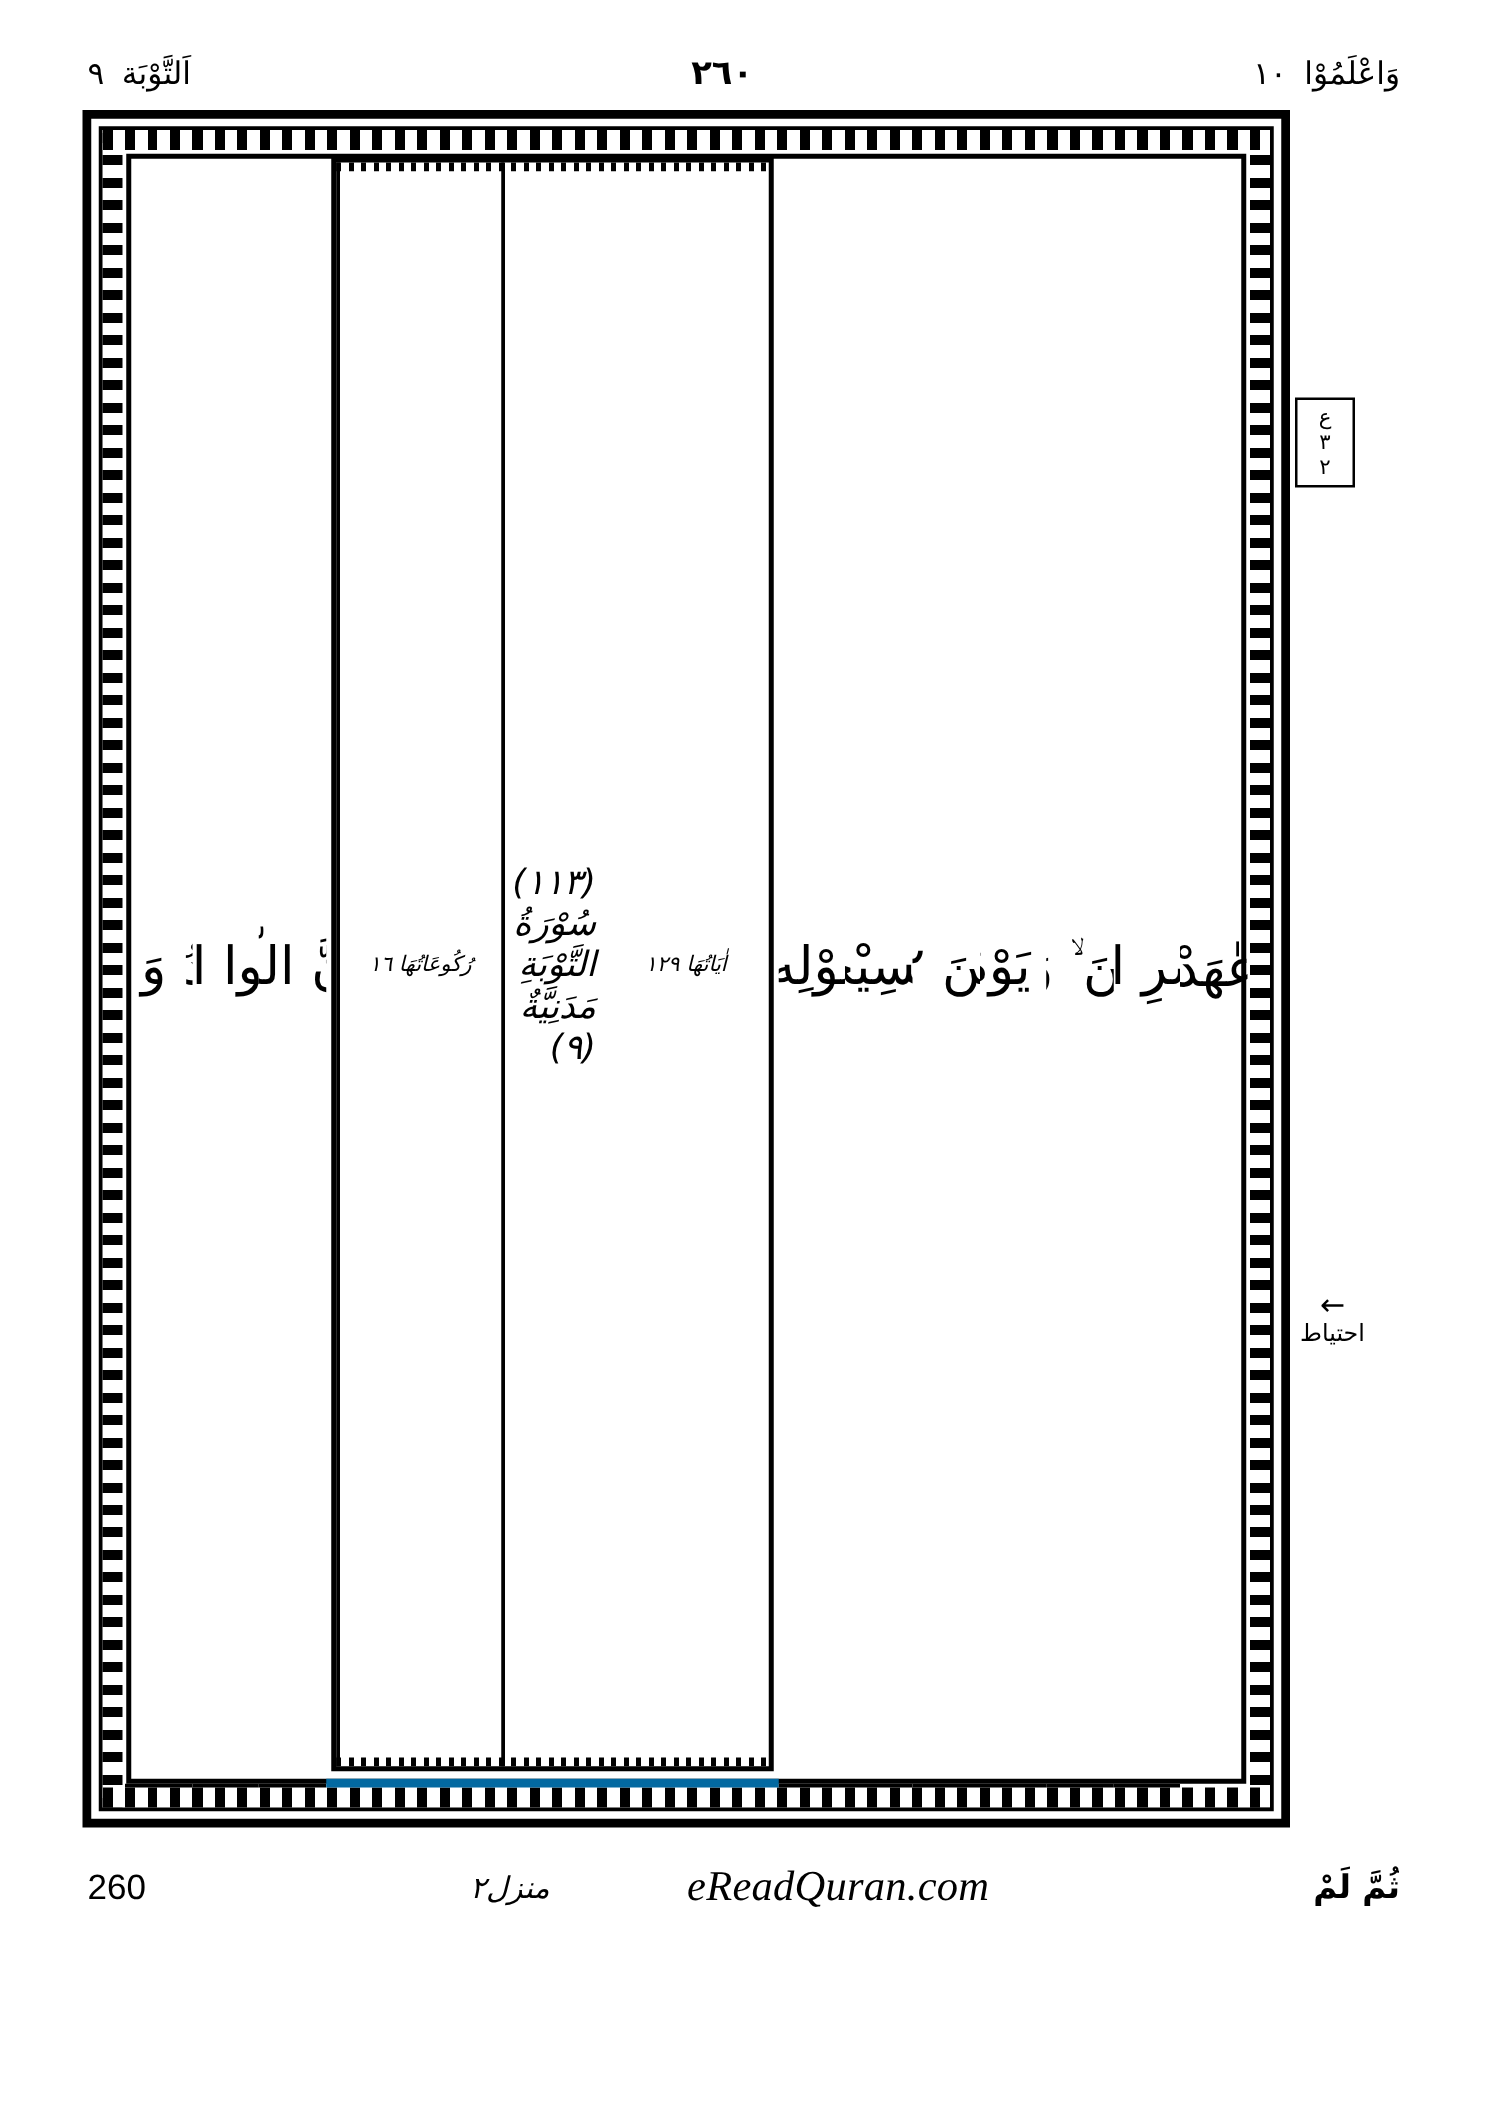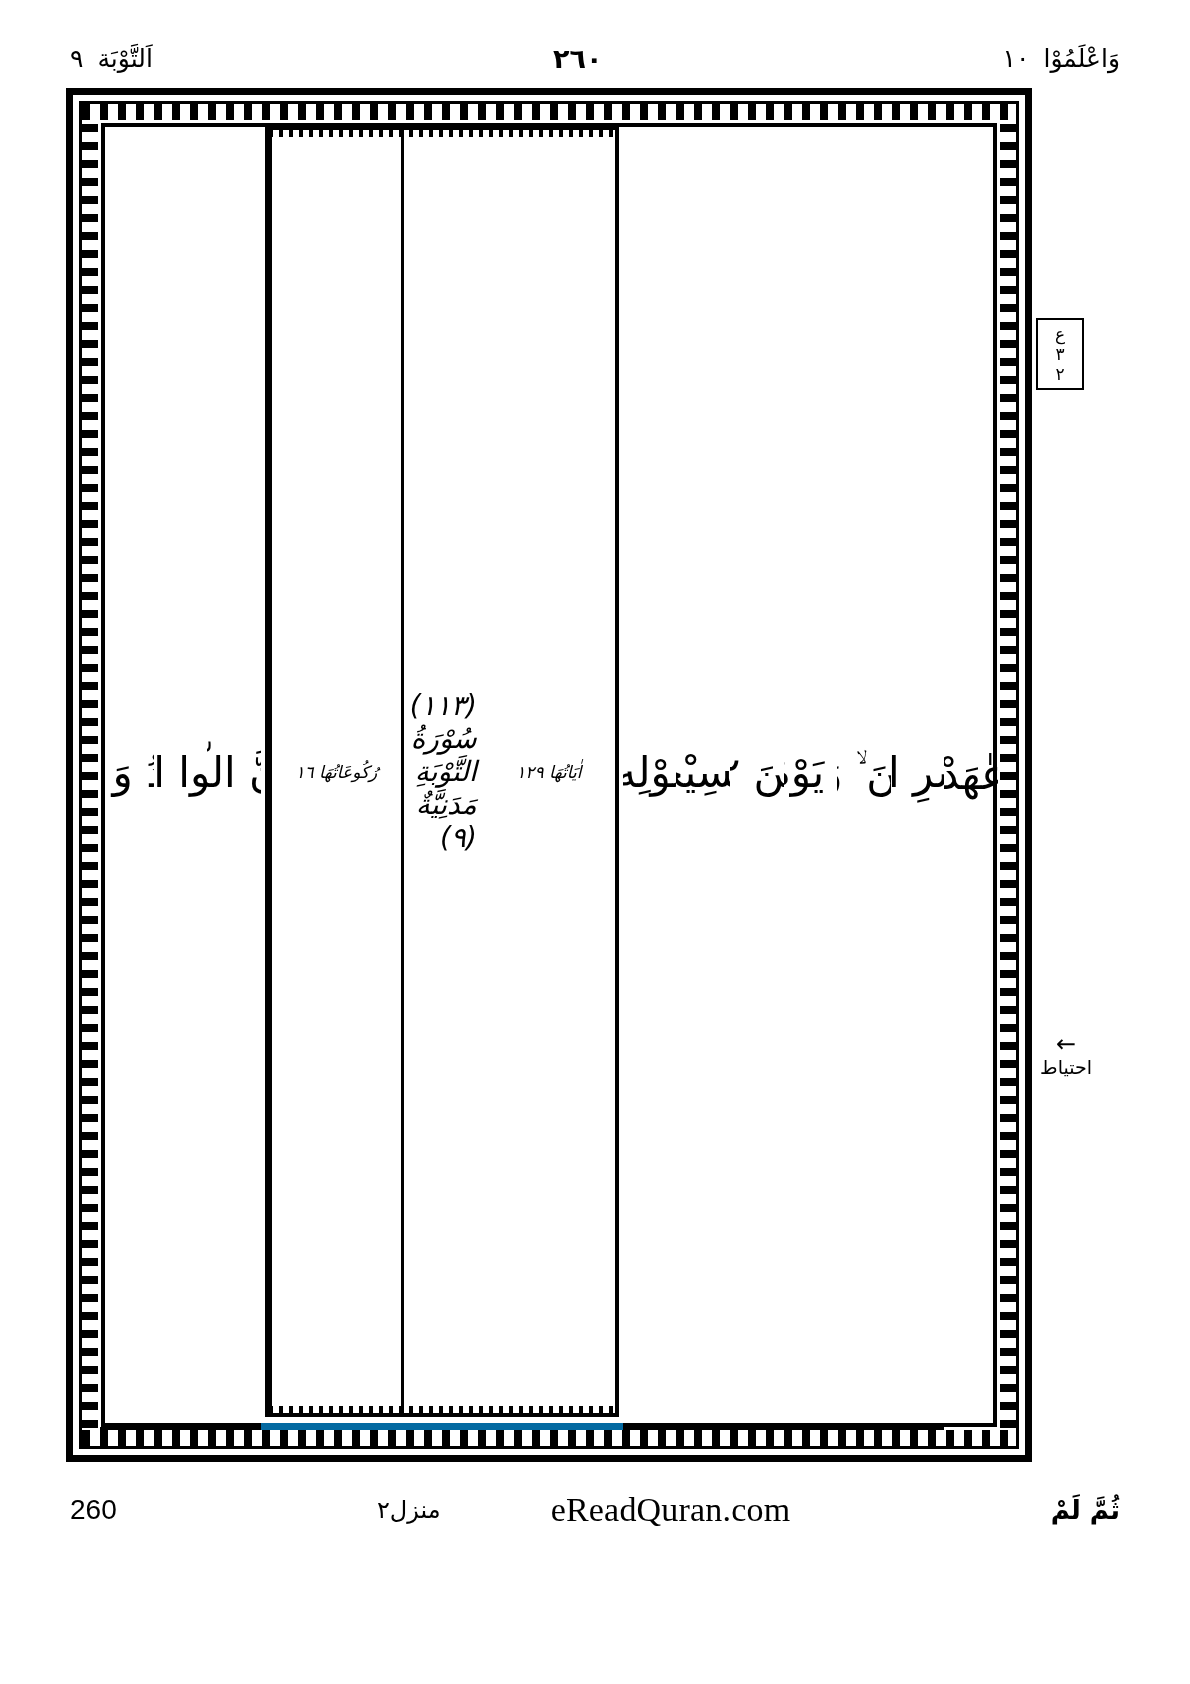--- a/index.html
+++ b/index.html
@@ -182,20 +182,21 @@
   .page-num {
     font-family: "Liberation Sans", sans-serif;
     font-size: 28px;
     direction: ltr;
   }
   .footer-mid {
     display: flex;
     align-items: center;
     gap: 110px;
     direction: ltr;
+    font-style: italic;
   }
 </style>
 </head>
 <body>
 
 <div class="page-header">
   <div class="hdr-right">
     <span>وَاعْلَمُوْا</span>
     <span>١٠</span>
   </div>

